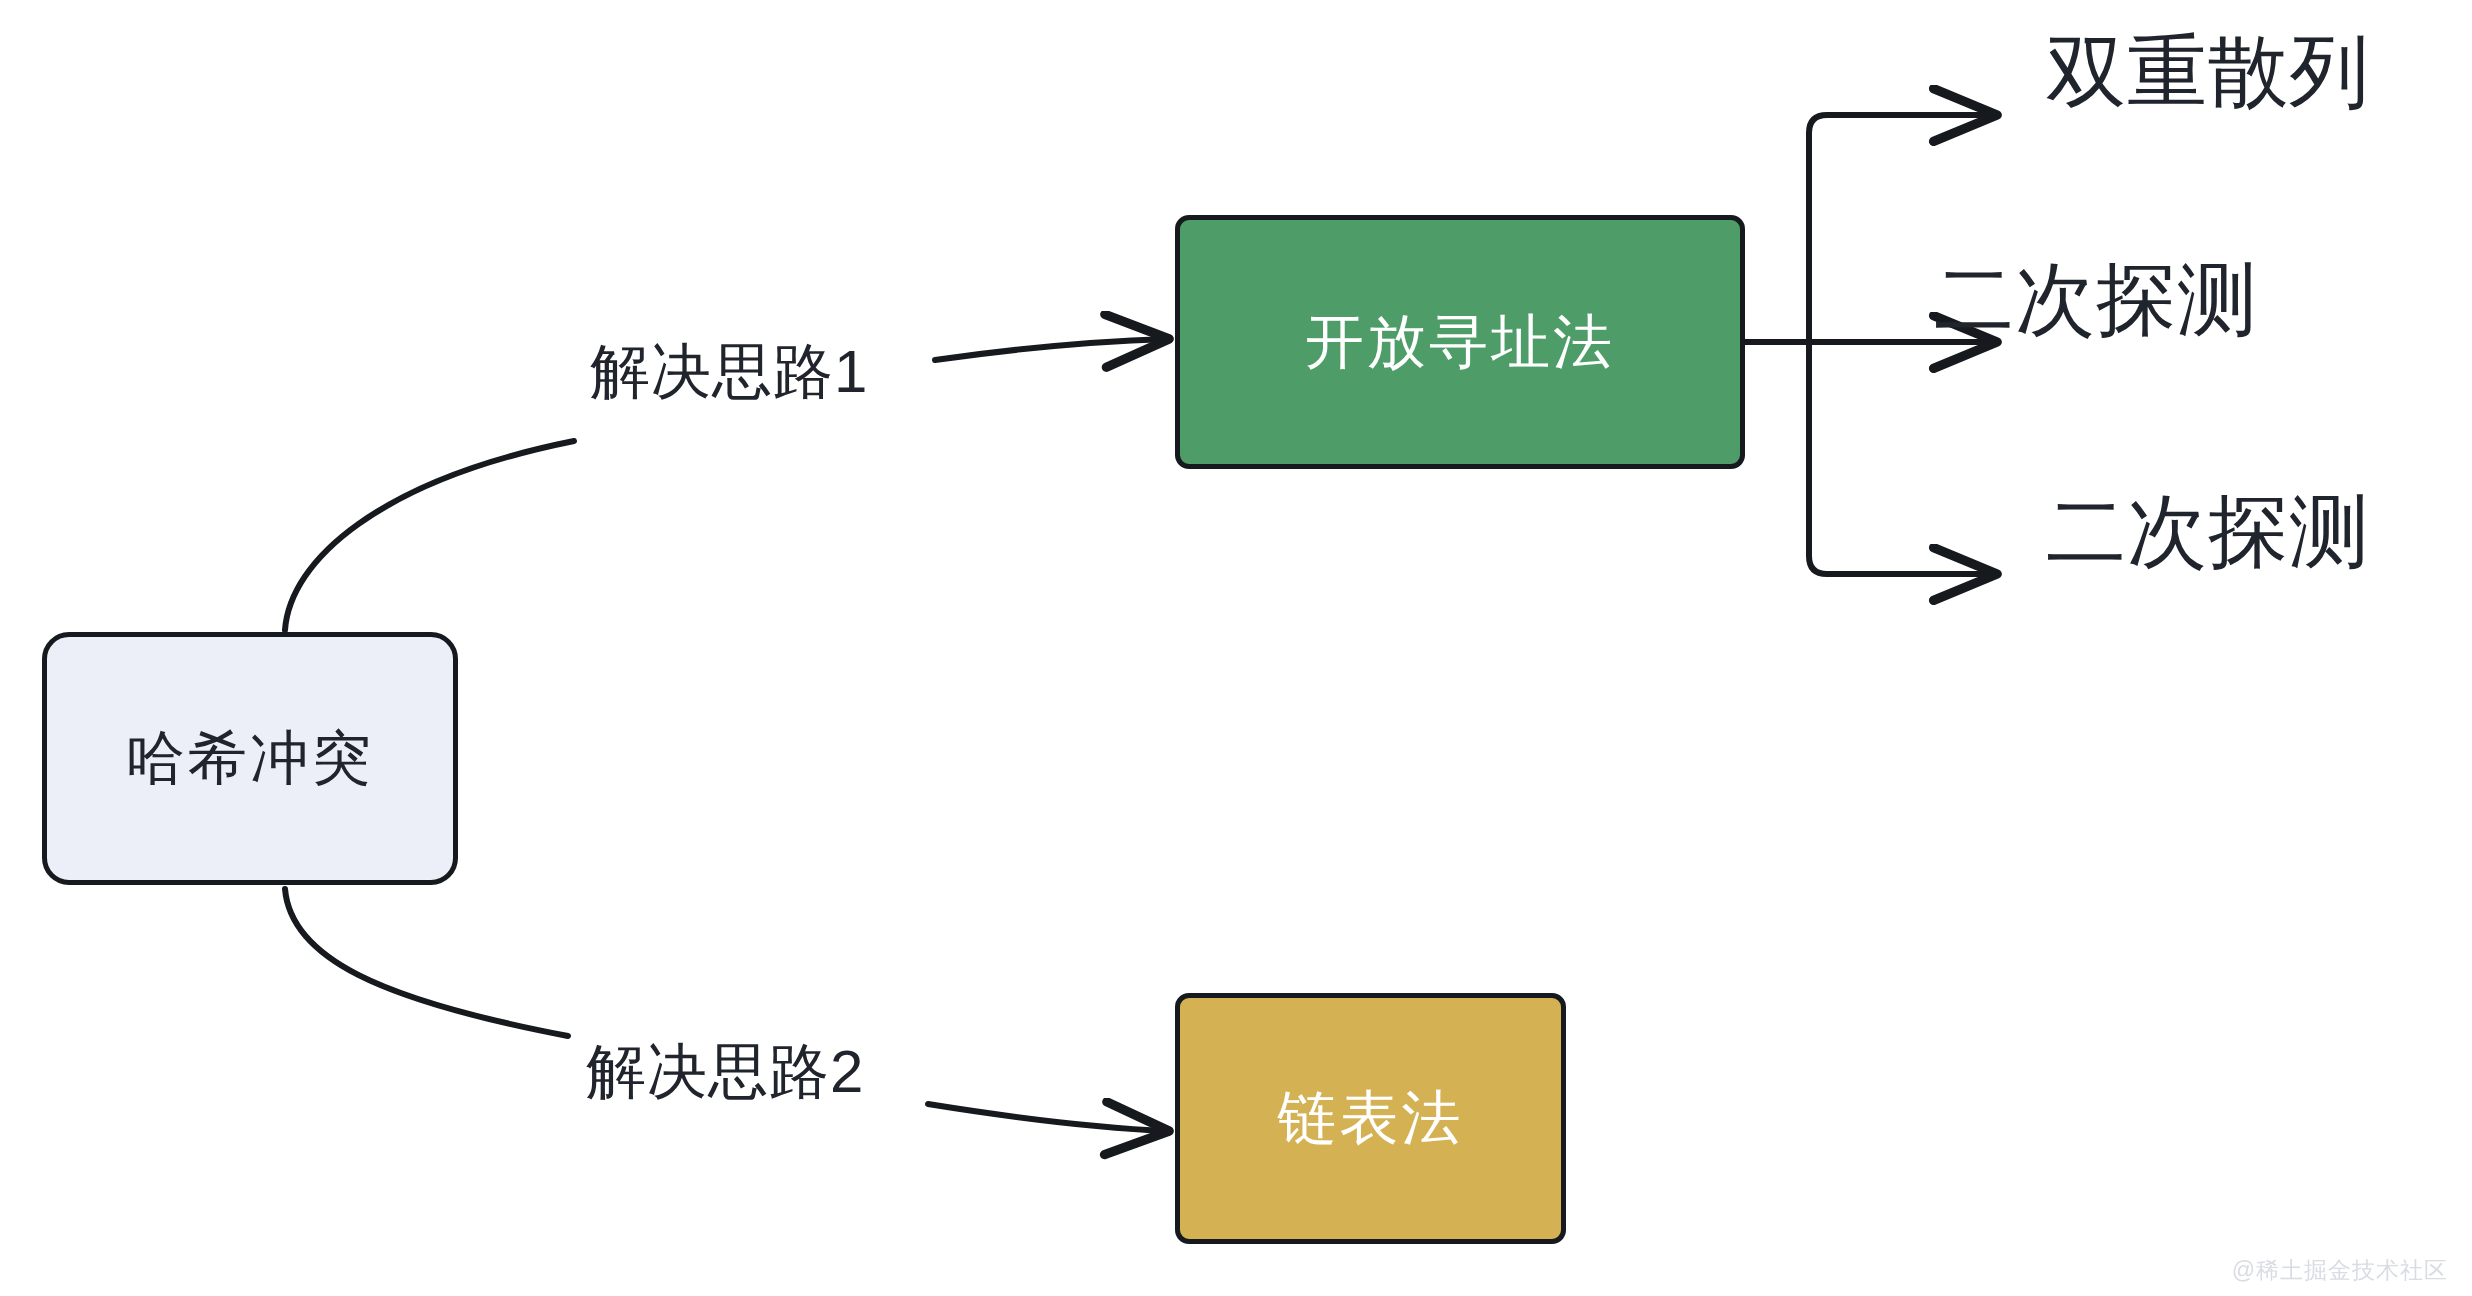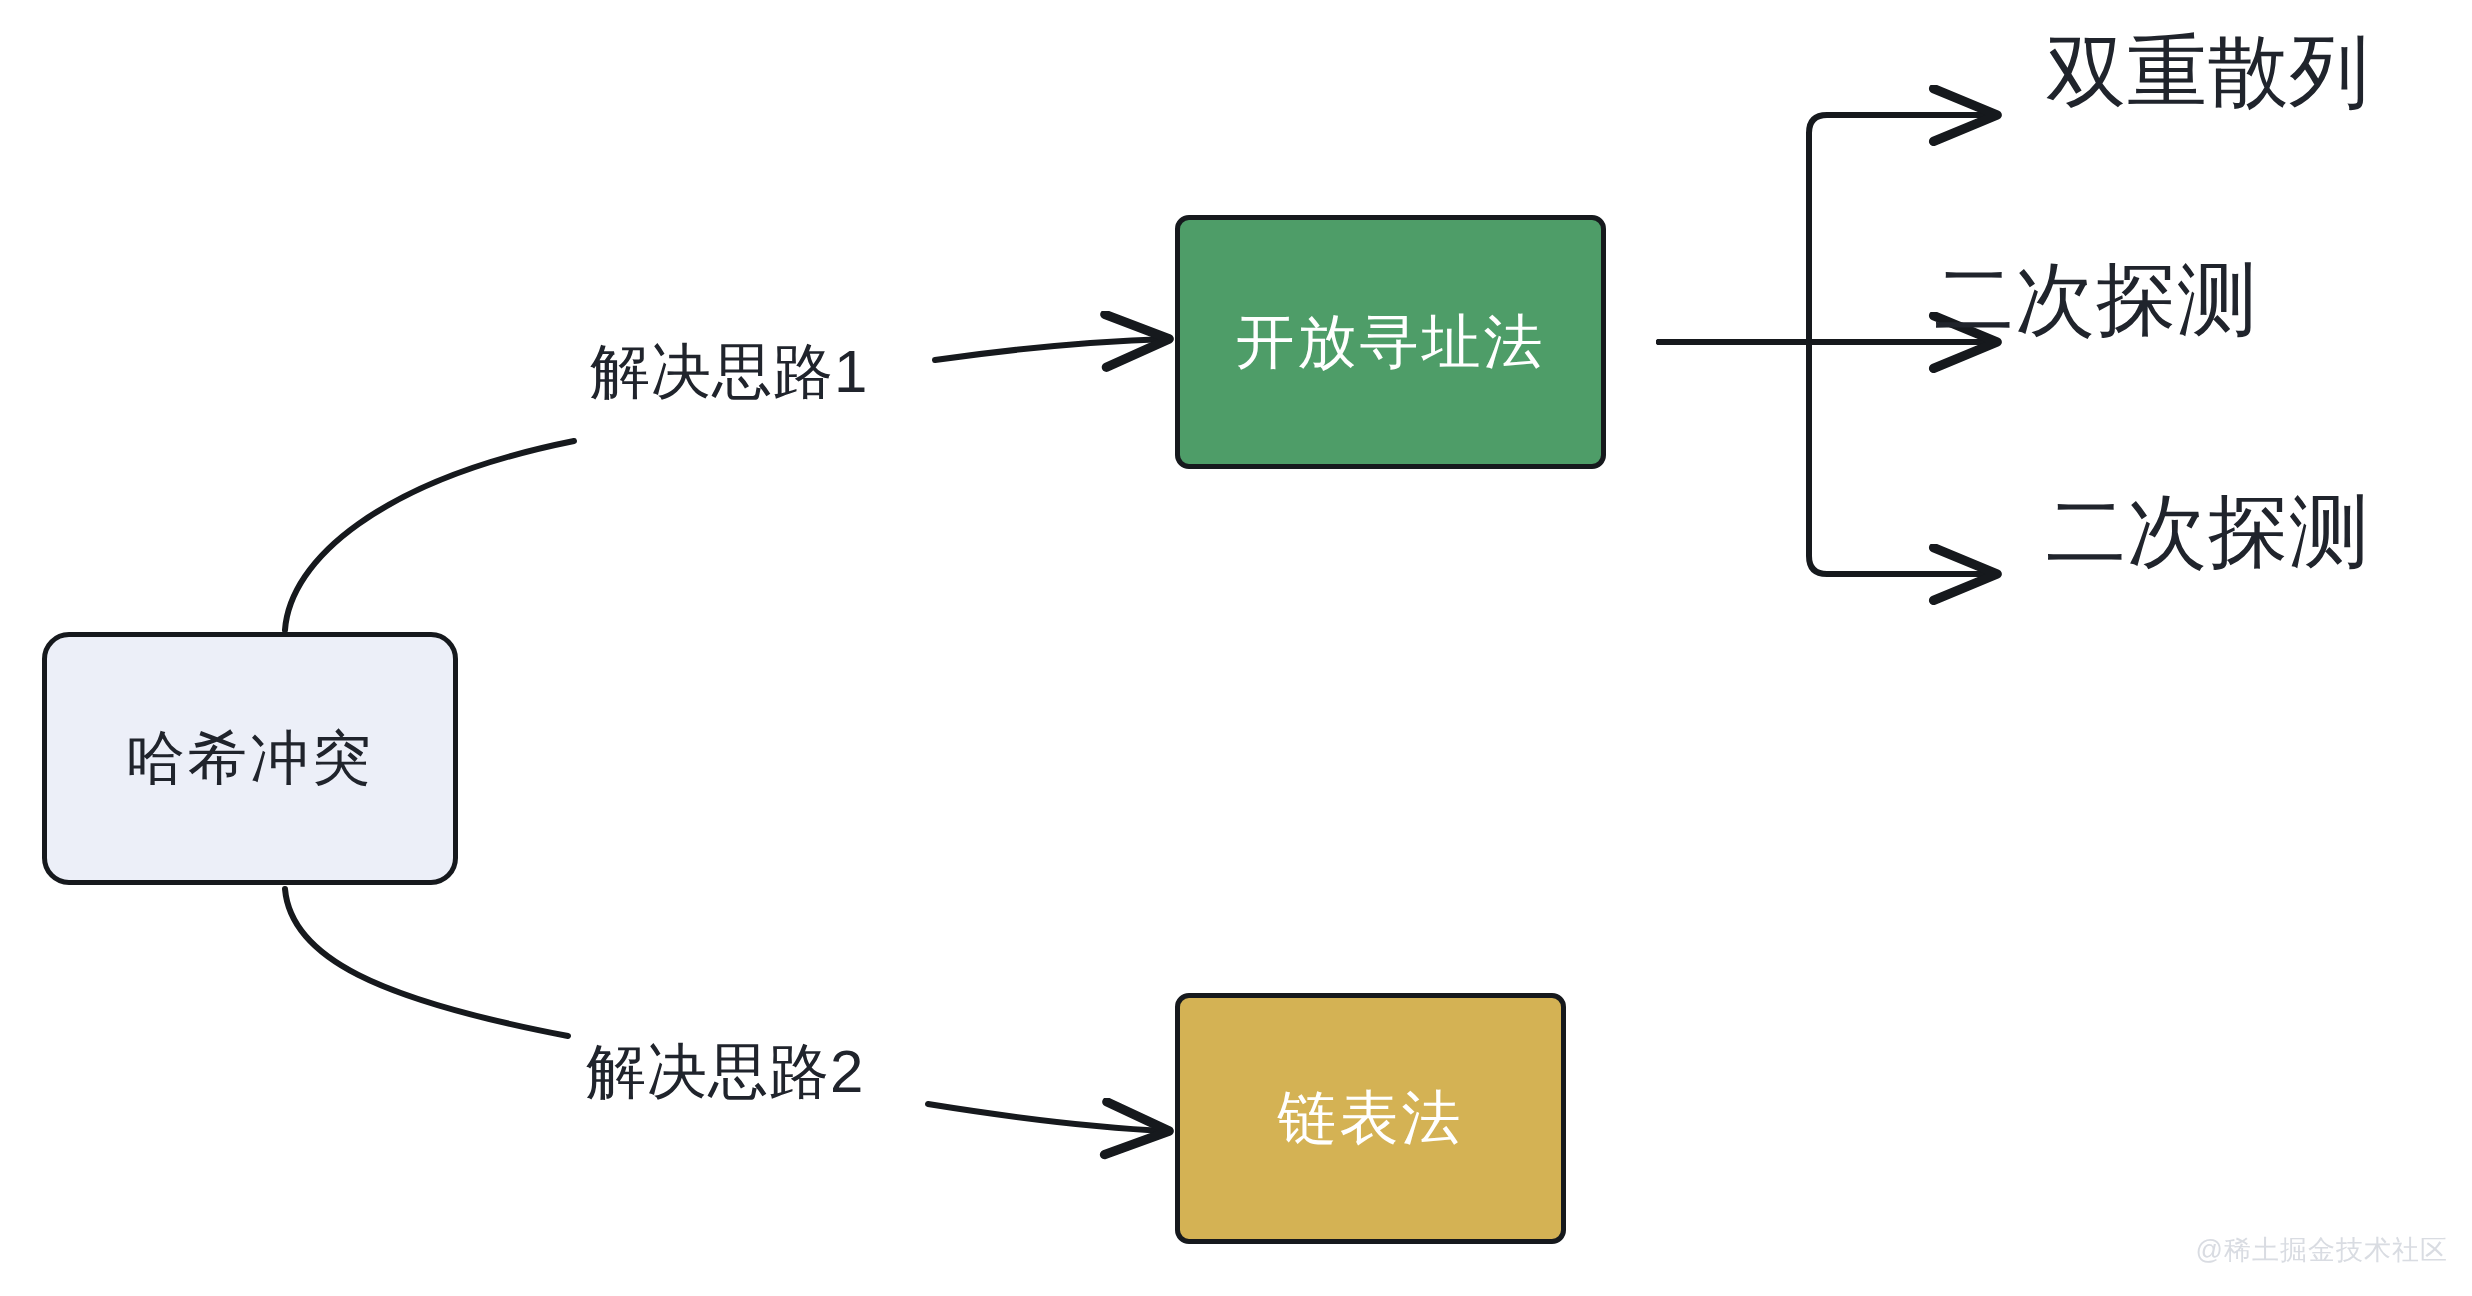--- a/index.html
+++ b/index.html
@@ -44,21 +44,21 @@
     height: 253px;
     background: #eceff8;
     color: #20242c;
     font-size: 59px;
     letter-spacing: 3px;
     border-radius: 27px;
   }
   .node-green {
     left: 1175px;
     top: 215px;
-    width: 431px;
+    width: 570px;
     height: 254px;
     background: #4e9d68;
     color: #ffffff;
     font-size: 59px;
     letter-spacing: 3px;
   }
   .node-yellow {
     left: 1175px;
     top: 993px;
     width: 391px;
@@ -87,23 +87,23 @@
     white-space: nowrap;
     letter-spacing: 1px;
   }
   .leaf-1 { left: 2046px; top: 32px; }
   .leaf-2 { left: 1934px; top: 260px; }
   .leaf-3 { left: 2046px; top: 492px; }
 
   .watermark {
     position: absolute;
     right: 24px;
-    bottom: 28px;
+    bottom: 10px;
     color: #d9dce2;
-    font-size: 27px;
+    font-size: 23px;
     letter-spacing: 1px;
     white-space: nowrap;
     margin-top: 20px;
   }
 </style>
 </head>
 <body>
 
 <div id="canvas">
 

